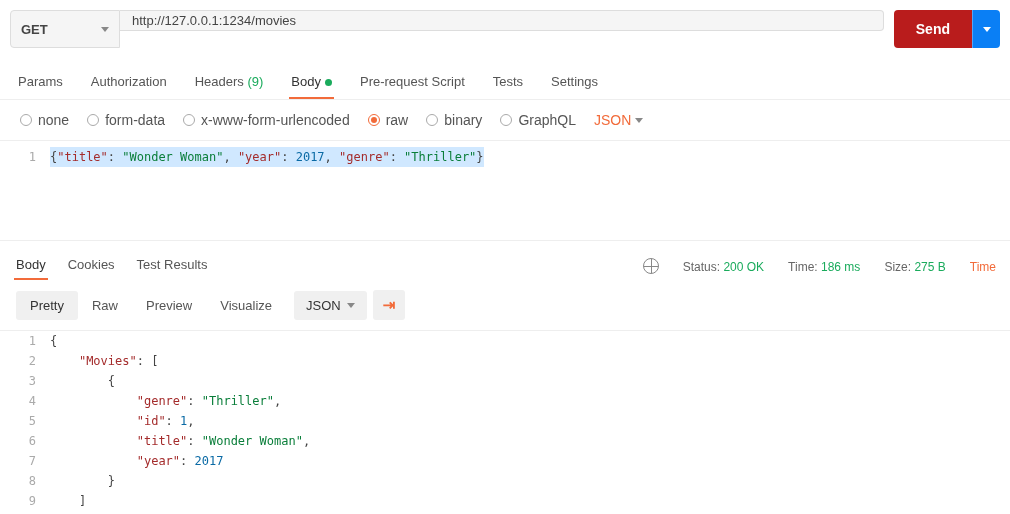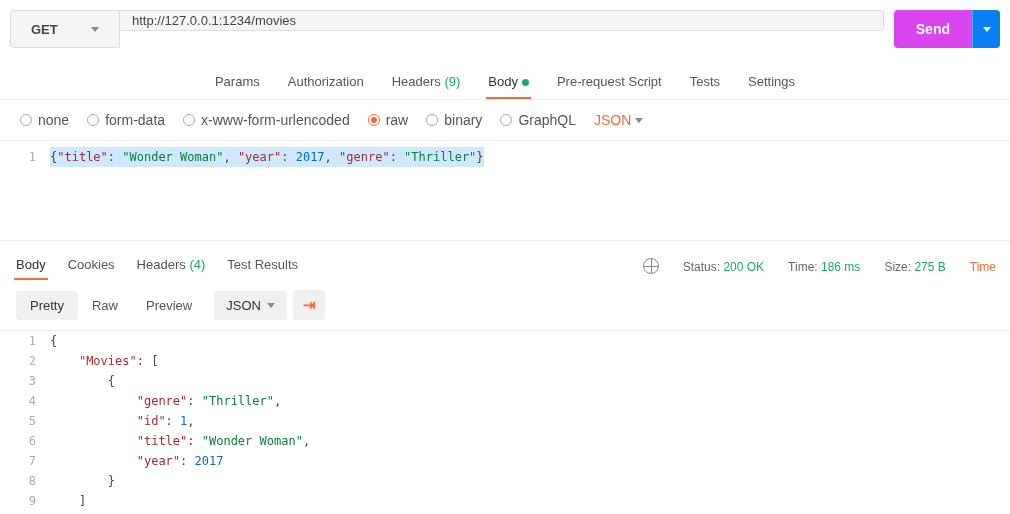--- a/index.html
+++ b/index.html
@@ -1,23 +1,23 @@
 <!DOCTYPE html>
 <html><head>
 <meta charset="utf-8">
 <style>
 * { box-sizing: border-box; margin: 0; padding: 0; }
 body { font-family: -apple-system, BlinkMacSystemFont, "Segoe UI", Helvetica, Arial, sans-serif; font-size: 13px; color: #333; background: #fff; width: 1010px; }
 .top-bar { display: flex; gap: 10px; padding: 10px; background: #fff; }
-.method-select { width: 110px; height: 38px; background: #f5f5f5; border: 1px solid #ddd; border-radius: 4px 0 0 4px; display: flex; align-items: center; justify-content: space-between; padding: 0 20px; font-weight: 600; color: #444; cursor: pointer; }
+.method-select { width: 110px; height: 38px; background: #f5f5f5; border: 1px solid #ddd; border-radius: 4px 0 0 4px; display: flex; align-items: center; justify-content: space-between; padding: 0 10px; font-weight: 600; color: #444; cursor: pointer; }
 .url-input { flex: 1; height: 21px; background: #f5f5f5; border: 1px solid #ddd; border-left: none; border-radius: 0 4px 4px 0; padding: 0 12px; font-size: 13px; color: #444; margin-left: -10px; font-family: inherit; }
 .send-group { display: flex; }
-.send-btn { background: #d946ef; color: #fff; border: none; height: 38px; padding: 0 22px; font-weight: 600; font-size: 14px; cursor: pointer; border-radius: 4px 0 0 4px; }
+.send-btn { background: #b91c1c; color: #fff; border: none; height: 38px; padding: 0 22px; font-weight: 600; font-size: 14px; cursor: pointer; border-radius: 4px 0 0 4px; }
 .send-dd { background: #0a7ff5; color: #fff; border: none; border-left: 1px solid rgba(255,255,255,0.3); height: 38px; width: 28px; cursor: pointer; border-radius: 0 4px 4px 0; display:flex; align-items:center; justify-content:center;}
-.req-tabs { display: flex; gap: 24px; padding: 8px 16px 0; border-bottom: 1px solid #eee; justify-content: center; }
+.req-tabs { display: flex; gap: 24px; padding: 8px 16px 0; border-bottom: 1px solid #eee; }
 .req-tab { padding: 8px 2px; color: #555; cursor: pointer; border-bottom: 2px solid transparent; }
 .req-tab.active { border-bottom: 2px solid #f26b3a; color: #333; }
 .badge-count { color: #1aab5c; }
 .dot-green { display:inline-block; width:7px; height:7px; background:#1aab5c; border-radius:50%; margin-left:4px; vertical-align:middle;}
 .body-type-row { display:flex; align-items:center; gap:18px; padding:12px 20px; font-size:14px; color:#555; }
 .radio { display:flex; align-items:center; gap:6px; cursor:pointer; }
 .radio-dot { width:12px; height:12px; border:1.5px solid #aaa; border-radius:50%; display:inline-block; position:relative;}
 .radio.sel .radio-dot { border-color:#f26b3a; }
 .radio.sel .radio-dot::after { content:''; position:absolute; left:2px; top:2px; width:6px; height:6px; background:#f26b3a; border-radius:50%;}
 .json-dd { color:#f26b3a; display:flex; align-items:center; gap:4px; cursor:pointer; }
@@ -114,36 +114,36 @@
   <div class="editor-line">
     <div class="line-num">1</div>
     <div class="line-code"><span class="hl"><span class="k-brace">{</span><span class="k-key">"title"</span><span class="k-col">: </span><span class="k-str">"Wonder Woman"</span><span class="k-col">, </span><span class="k-key">"year"</span><span class="k-col">: </span><span class="k-num">2017</span><span class="k-col">, </span><span class="k-key">"genre"</span><span class="k-col">: </span><span class="k-str">"Thriller"</span><span class="k-brace">}</span></span></div>
   </div>
 </div>
 
 <div class="resp-head">
   <div class="resp-tabs">
     <div class="resp-tab active">Body</div>
     <div class="resp-tab">Cookies</div>
-    <div class="resp-tab"><span>Headers</span> <span class="badge-count">(4)</span></div>
     <div class="resp-tab">Test Results</div>
   </div>
   <div class="resp-meta">
     <span class="globe"></span>
     <span><span>Status:</span> <span class="meta-green">200 OK</span></span>
     <span><span>Time:</span> <span class="meta-green">186 ms</span></span>
     <span><span>Size:</span> <span class="meta-green">275 B</span></span>
     <span class="save-link">Time</span>
   </div>
 </div>
 
 <div class="view-row">
   <div class="view-btn active">Pretty</div>
   <div class="view-btn">Raw</div>
   <div class="view-btn">Preview</div>
+  <div class="view-btn">Visualize</div>
   <div class="format-dd">
       <span>JSON</span>
       <span class="chev"></span>
     </div>
   <div class="wrap-btn"><span class="wrap-icon">⇥</span></div>
 </div>
 
 <div class="editor resp-body">
   <div class="editor-line">
       <div class="line-num">1</div>

